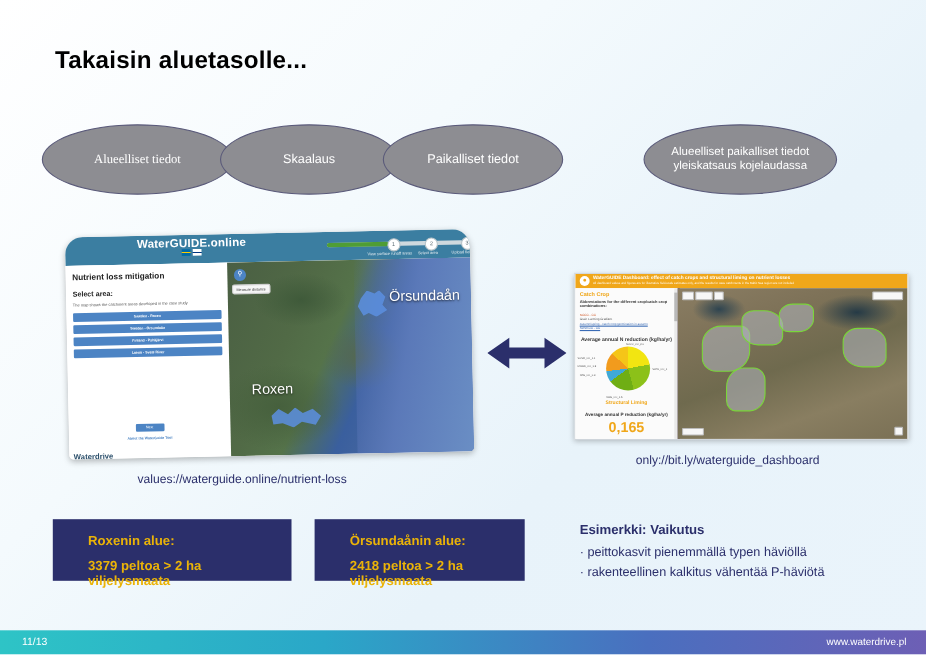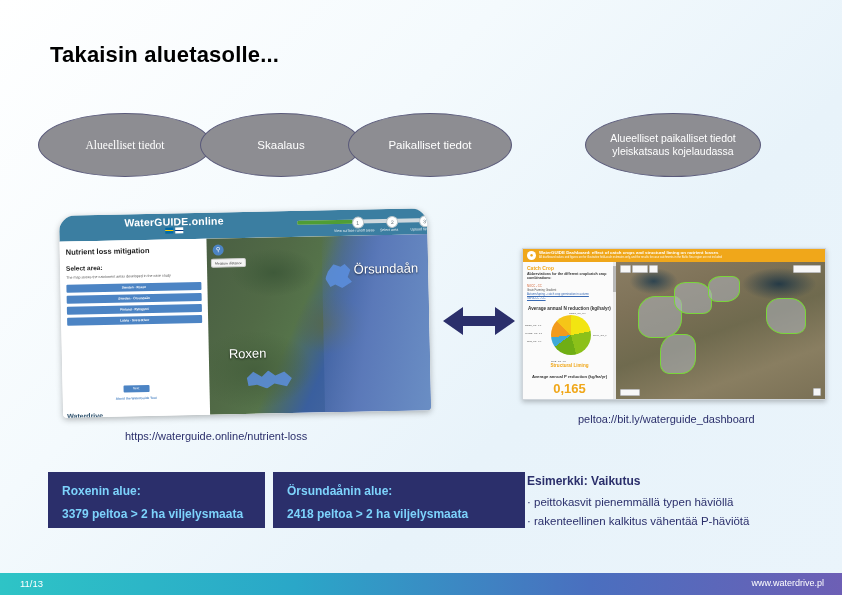--- a/index.html
+++ b/index.html
@@ -124,23 +124,23 @@
   .dm-sub{position:absolute;background:rgba(175,180,190,.55);border:.6px solid #7ad63a;}
   .scroll-v{position:absolute;right:0;top:0;width:3px;bottom:0;background:#e9e9e9;}
   .scroll-v i{position:absolute;left:0;top:4px;width:3px;height:26px;background:#b9b9b9;display:block;}
 
   
   .cap{position:absolute;font-size:11px;color:#2b2f6b;}
   #cap-left{left:125px;top:430px;}
   #cap-right{left:578px;top:413px;}
 
   
-  .bbox{position:absolute;background:#2b2f6b;color:#7dd3fc;box-sizing:border-box;padding:12px 14px;}
+  .bbox{position:absolute;background:#2b2f6b;color:#eab308;box-sizing:border-box;padding:12px 32px;}
   #box-rox{left:48px;top:472px;width:217px;height:56px;}
-  #box-ors{left:273px;top:472px;width:252px;height:56px;}
+  #box-ors{left:286px;top:472px;width:191px;height:56px;}
   .bbox .l1{font-size:12px;font-weight:bold;margin-bottom:9px;}
   .bbox .l2{font-size:12px;font-weight:bold;}
 
   
   .rblock{position:absolute;left:527px;top:474px;width:300px;color:#2b2f6b;}
   .rblock h4{margin:0 0 8px;font-size:12px;font-weight:bold;}
   .rblock p{margin:0 0 7px;font-size:11.5px;}
 
   
   .footer{position:absolute;left:0;right:0;bottom:0;height:22px;
@@ -258,22 +258,22 @@
       <div class="dm-sub" style="left:22px;top:34px;width:42px;height:40px;border-radius:40% 20% 45% 30%;"></div>
       <div class="dm-sub" style="left:58px;top:20px;width:36px;height:30px;border-radius:30% 45% 25% 40%;"></div>
       <div class="dm-sub" style="left:92px;top:14px;width:30px;height:24px;border-radius:40% 25% 45% 30%;"></div>
       <div class="dm-sub" style="left:150px;top:36px;width:38px;height:34px;border-radius:35% 40% 25% 45%;"></div>
       <div class="dm-sub" style="left:44px;top:72px;width:34px;height:38px;border-radius:45% 30% 40% 25%;"></div>
       <div class="dm-ctl" style="left:4px;bottom:3px;width:18px;height:5px;"></div>
       <div class="dm-ctl" style="right:4px;bottom:3px;width:6px;height:6px;"></div>
     </div>
   </div>
 
-  <div class="cap" id="cap-left">https://waterguide.online/nutrient-loss</div>
-  <div class="cap" id="cap-right">peltoa://bit.ly/waterguide_dashboard</div>
+  <div class="cap" id="cap-left">values://waterguide.online/nutrient-loss</div>
+  <div class="cap" id="cap-right">only://bit.ly/waterguide_dashboard</div>
 
   <div class="bbox" id="box-rox">
     <div class="l1">Roxenin alue:</div>
     <div class="l2">3379 peltoa &gt; 2 ha viljelysmaata</div>
   </div>
   <div class="bbox" id="box-ors">
     <div class="l1">Örsundaånin alue:</div>
     <div class="l2">2418 peltoa &gt; 2 ha viljelysmaata</div>
   </div>
 

